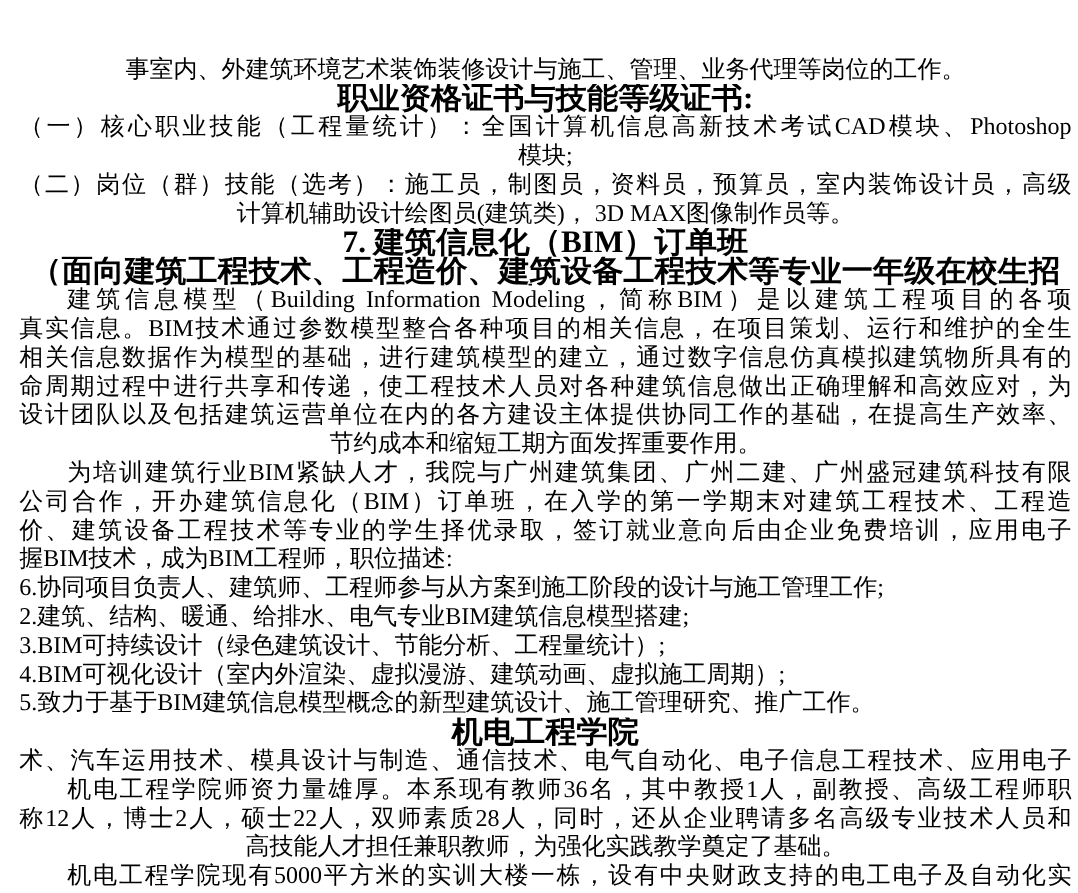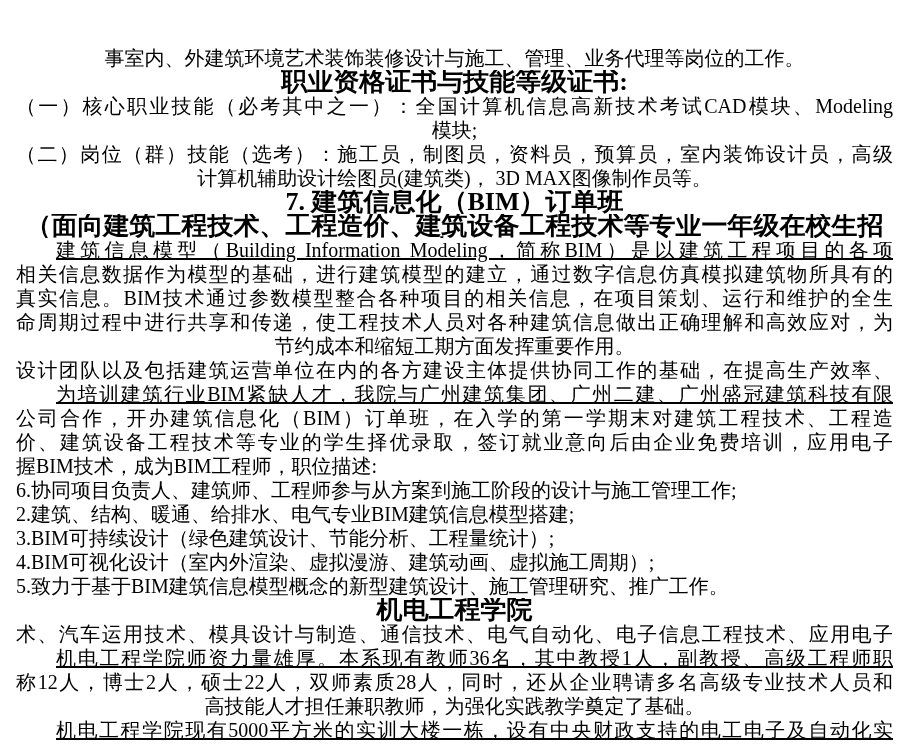--- a/index.html
+++ b/index.html
@@ -34,45 +34,44 @@
   .center {
     text-align: center;
     text-align-last: center;
   }
   .left {
     text-align: right;
     text-align-last: left;
   }
   .ind {
     text-indent: 2em;
-    text-decoration: underline;
   }
   .bold {
     font-weight: bold;
     font-size: 26px;
   }
 </style>
 </head>
 <body>
 
 <div class="doc">
   <div class="ln center">事室内、外建筑环境艺术装饰装修设计与施工、管理、业务代理等岗位的工作。</div>
   <div class="ln center bold">职业资格证书与技能等级证书:</div>
-  <div class="ln just">（一）核心职业技能（必考其中之一）：全国计算机信息高新技术考试CAD模块、Modeling</div>
+  <div class="ln just">（一）核心职业技能（工程量统计）：全国计算机信息高新技术考试CAD模块、Photoshop</div>
   <div class="ln center">模块;</div>
   <div class="ln just">（二）岗位（群）技能（选考）：施工员，制图员，资料员，预算员，室内装饰设计员，高级</div>
   <div class="ln center">计算机辅助设计绘图员(建筑类)， 3D MAX图像制作员等。</div>
   <div class="ln center bold">7. 建筑信息化（BIM）订单班</div>
   <div class="ln center bold">（面向建筑工程技术、工程造价、建筑设备工程技术等专业一年级在校生招生）</div>
   <div class="ln just ind">建筑信息模型（Building Information Modeling，简称BIM）是以建筑工程项目的各项</div>
+  <div class="ln just">真实信息。BIM技术通过参数模型整合各种项目的相关信息，在项目策划、运行和维护的全生</div>
   <div class="ln just">相关信息数据作为模型的基础，进行建筑模型的建立，通过数字信息仿真模拟建筑物所具有的</div>
-  <div class="ln just">真实信息。BIM技术通过参数模型整合各种项目的相关信息，在项目策划、运行和维护的全生</div>
   <div class="ln just">命周期过程中进行共享和传递，使工程技术人员对各种建筑信息做出正确理解和高效应对，为</div>
+  <div class="ln just">设计团队以及包括建筑运营单位在内的各方建设主体提供协同工作的基础，在提高生产效率、</div>
   <div class="ln center">节约成本和缩短工期方面发挥重要作用。</div>
-  <div class="ln just">设计团队以及包括建筑运营单位在内的各方建设主体提供协同工作的基础，在提高生产效率、</div>
   <div class="ln just ind">为培训建筑行业BIM紧缺人才，我院与广州建筑集团、广州二建、广州盛冠建筑科技有限</div>
   <div class="ln just">公司合作，开办建筑信息化（BIM）订单班，在入学的第一学期末对建筑工程技术、工程造</div>
   <div class="ln just">价、建筑设备工程技术等专业的学生择优录取，签订就业意向后由企业免费培训，应用电子</div>
   <div class="ln left">握BIM技术，成为BIM工程师，职位描述:</div>
   <div class="ln left">6.协同项目负责人、建筑师、工程师参与从方案到施工阶段的设计与施工管理工作;</div>
   <div class="ln left">2.建筑、结构、暖通、给排水、电气专业BIM建筑信息模型搭建;</div>
   <div class="ln left">3.BIM可持续设计（绿色建筑设计、节能分析、工程量统计）;</div>
   <div class="ln left">4.BIM可视化设计（室内外渲染、虚拟漫游、建筑动画、虚拟施工周期）;</div>
   <div class="ln left">5.致力于基于BIM建筑信息模型概念的新型建筑设计、施工管理研究、推广工作。</div>
   <div class="ln center bold">机电工程学院</div>

